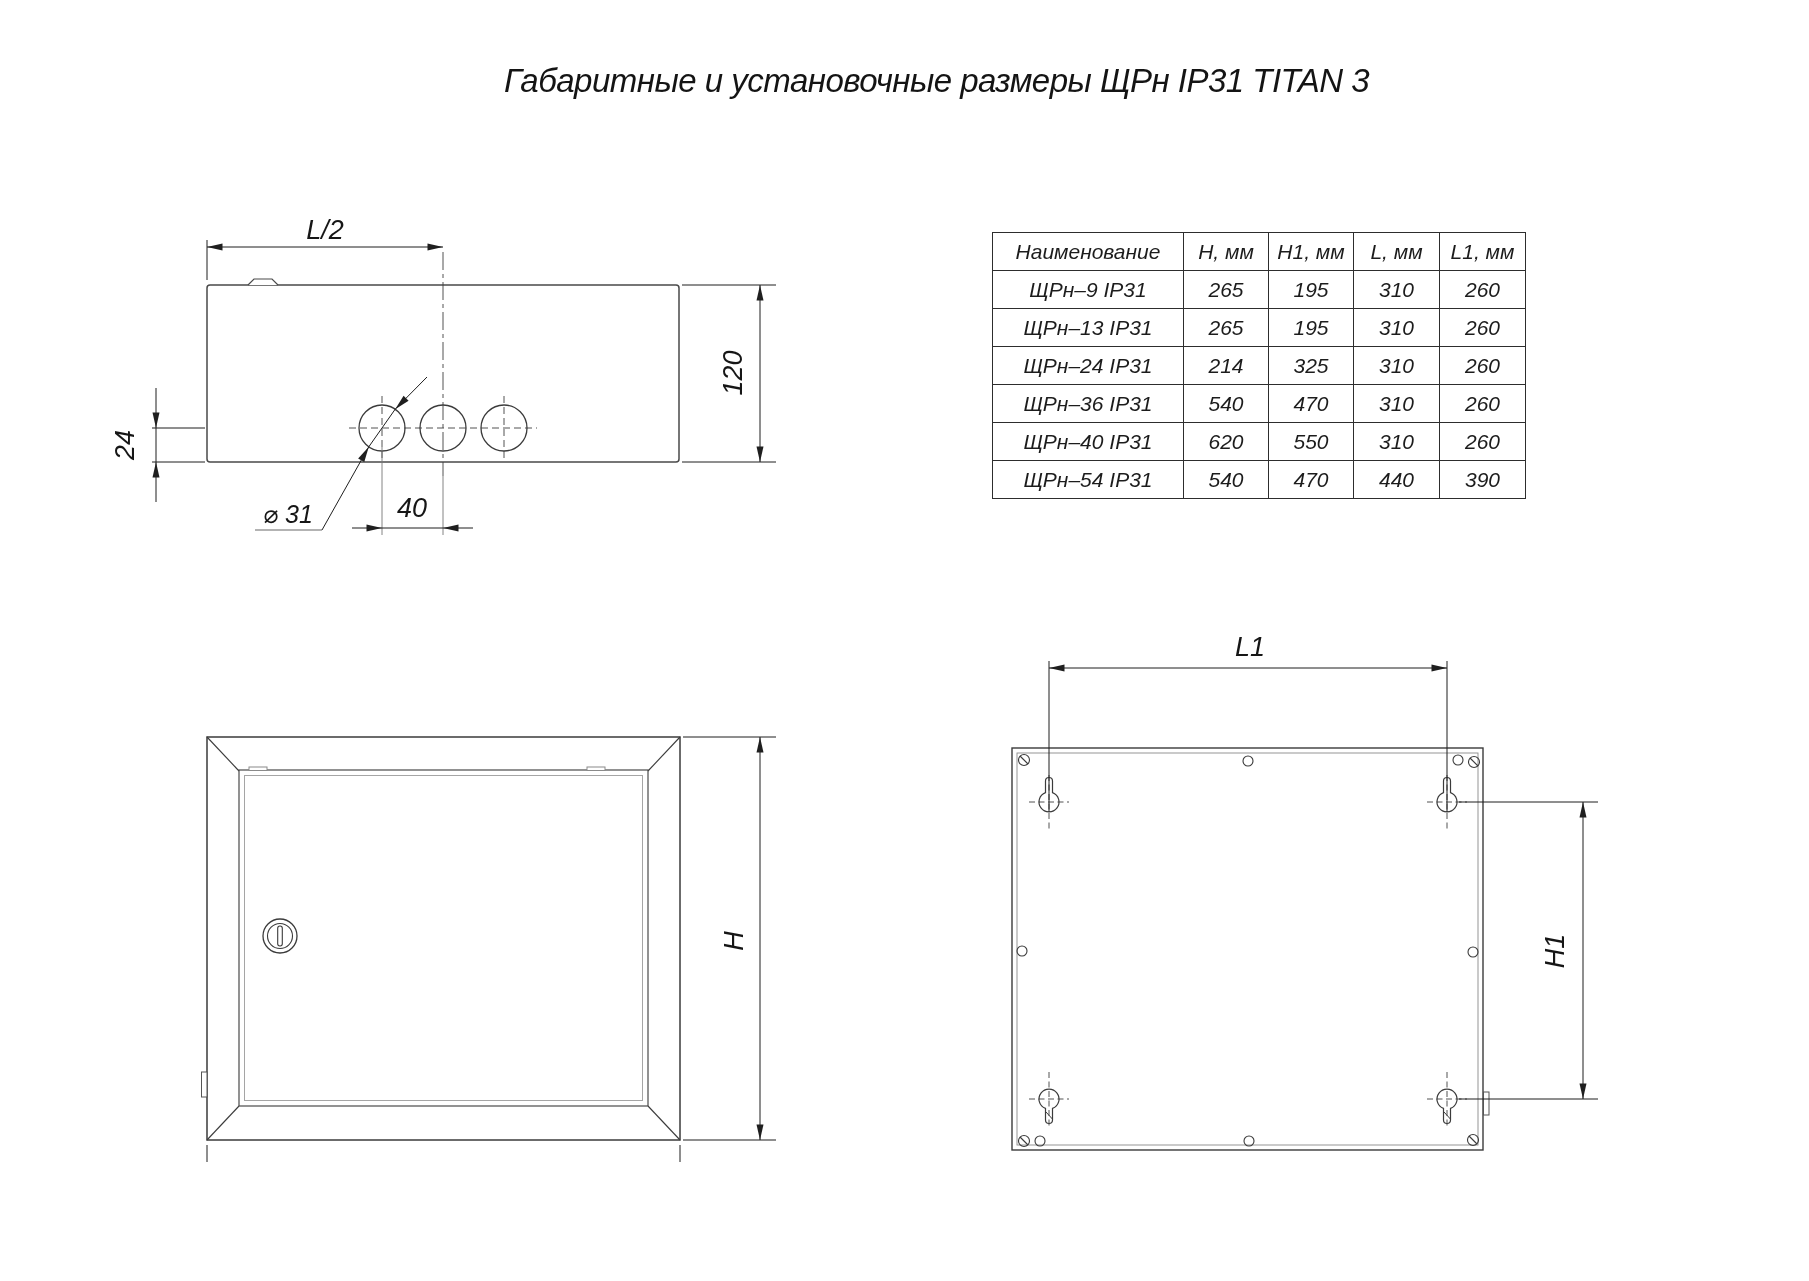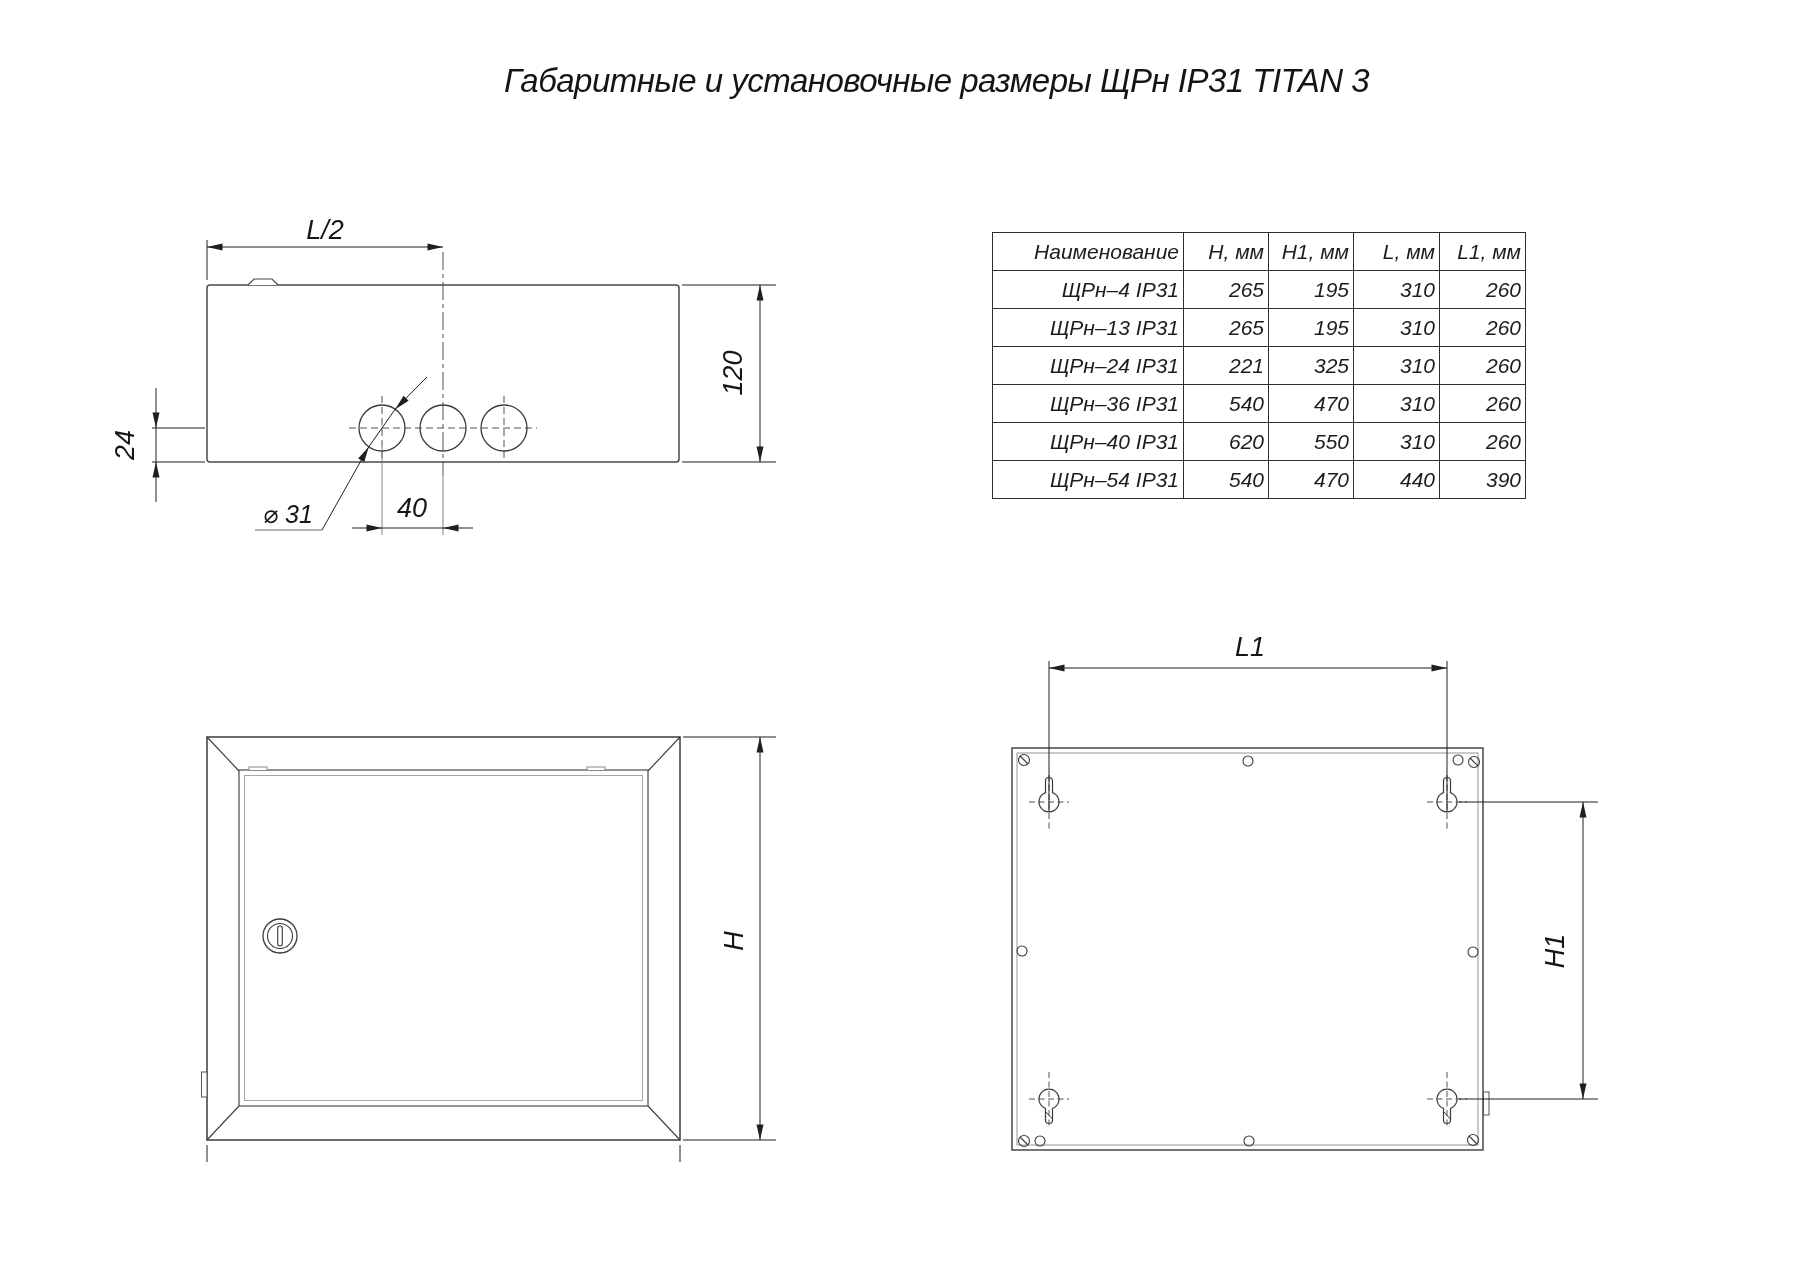--- a/index.html
+++ b/index.html
@@ -4,21 +4,21 @@
 <style>
   html,body{margin:0;padding:0;background:#ffffff;}
   .canvas{position:relative;width:1809px;height:1162px;background:#ffffff;overflow:hidden;
           font-family:"Liberation Sans","DejaVu Sans",sans-serif;}
   .title{position:absolute;left:504px;top:62px;font-size:33px;font-style:italic;
          color:#141414;white-space:nowrap;letter-spacing:-0.5px;}
   svg{position:absolute;left:0;top:0;}
   
   .dim-table{position:absolute;left:992px;top:232px;border-collapse:collapse;table-layout:fixed;}
   .dim-table td,.dim-table th{border:1.6px solid #2d2d2d;height:37px;padding:0 4px;
-         text-align:right;vertical-align:middle;font-style:italic;font-weight:normal;
+         text-align:center;vertical-align:middle;font-style:italic;font-weight:normal;
          font-size:21px;color:#1c1c1c;white-space:nowrap;}
   
   .dimtxt{font-family:"Liberation Sans","DejaVu Sans",sans-serif;font-style:italic;
           font-size:27px;fill:#161616;text-anchor:middle;}
   .dimtxt-sm{font-family:"Liberation Sans","DejaVu Sans",sans-serif;font-style:italic;
           font-size:25px;fill:#161616;text-anchor:middle;}
 </style>
 </head>
 <body>
 
@@ -205,36 +205,36 @@
     </colgroup>
     <tbody>
       <tr>
         <th>Наименование</th>
         <th>H, мм</th>
         <th>H1, мм</th>
         <th>L, мм</th>
         <th>L1, мм</th>
       </tr>
       <tr>
-        <td>ЩРн–4 IP31</td>
+        <td>ЩРн–9 IP31</td>
         <td>265</td>
         <td>195</td>
         <td>310</td>
         <td>260</td>
       </tr>
       <tr>
         <td>ЩРн–13 IP31</td>
         <td>265</td>
         <td>195</td>
         <td>310</td>
         <td>260</td>
       </tr>
       <tr>
         <td>ЩРн–24 IP31</td>
-        <td>221</td>
+        <td>214</td>
         <td>325</td>
         <td>310</td>
         <td>260</td>
       </tr>
       <tr>
         <td>ЩРн–36 IP31</td>
         <td>540</td>
         <td>470</td>
         <td>310</td>
         <td>260</td>

